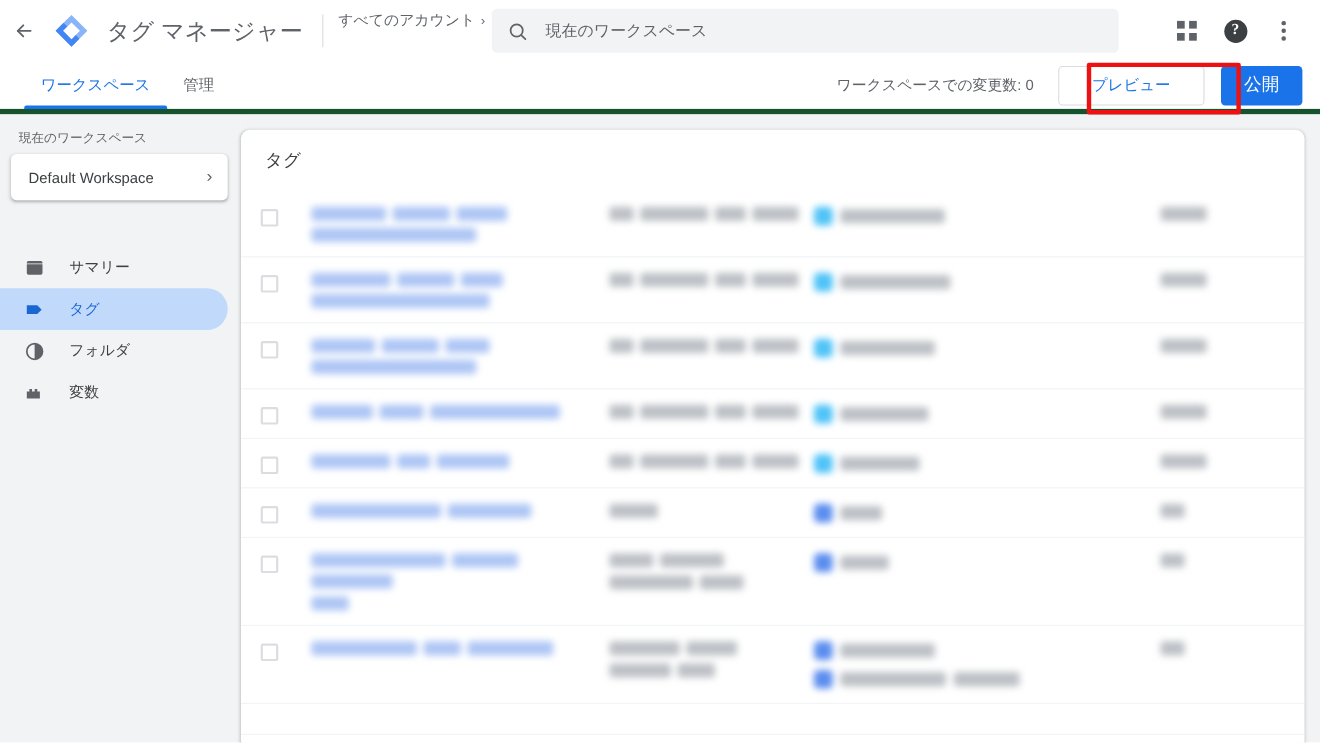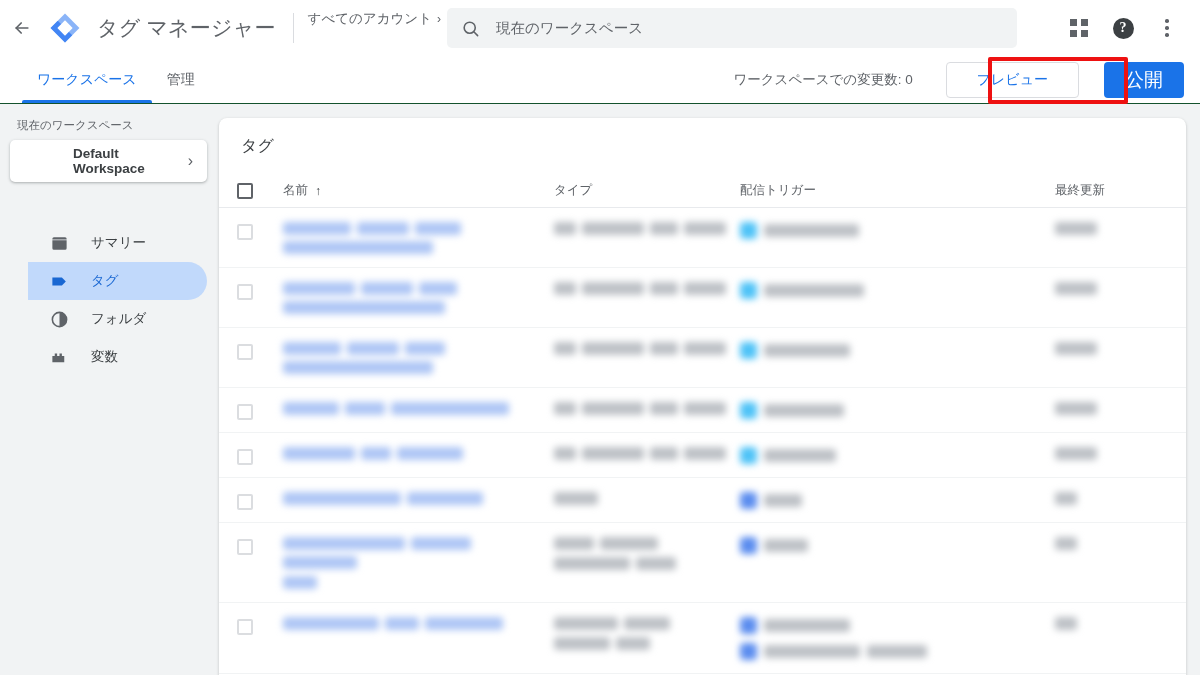--- a/index.html
+++ b/index.html
@@ -65,70 +65,70 @@
     color: #fff; font-size: 14px; font-weight: bold;
     display: flex; align-items: center; justify-content: center;
     font-family: "Liberation Serif", serif;
   }
   .kebab { display: flex; flex-direction: column; gap: 3.5px; align-items: center; }
   .kebab i { width: 3.5px; height: 3.5px; border-radius: 50%; background: #5f6368; display: block; }
 
   
   .subbar {
     position: absolute; top: 56px; left: 0; width: 1200px; height: 48px;
-    background: #fff; border-bottom: 1px solid #14532d;
+    background: #fff; border-bottom: 5px solid #14532d;
     display: flex; align-items: stretch;
   }
   .tabs { display: flex; align-items: stretch; padding-left: 22px; }
   .tab {
     display: flex; align-items: center; padding: 0 15px;
     font-size: 14px; color: #5f6368; cursor: pointer; position: relative;
     white-space: nowrap;
   }
   .tab.active { color: #1a73e8; }
   .tab.active::after {
     content: ""; position: absolute; left: 0; right: 0; bottom: 0;
     height: 3px; background: #1a73e8; border-radius: 2px 2px 0 0;
   }
   .subbar-right {
     margin-left: auto; display: flex; align-items: center; gap: 0; padding-right: 16px;
   }
-  .changes-count { font-size: 13.5px; color: #5f6368; margin-right: 33px; white-space: nowrap; }
+  .changes-count { font-size: 13.5px; color: #5f6368; margin-right: 22px; white-space: nowrap; }
   .btn-preview {
     height: 36px; padding: 0 30px; border: 1px solid #dadce0; background: #fff;
     color: #1a73e8; font-size: 14px; border-radius: 4px; cursor: pointer;
     display: flex; align-items: center; font-family: inherit;
   }
   .btn-publish {
     height: 36px; padding: 0 21px; border: none; background: #1a73e8;
-    color: #fff; font-size: 19px; border-radius: 4px; cursor: pointer;
-    margin-left: 25px; display: flex; align-items: center; font-family: inherit;
+    color: #fff; font-size: 16px; border-radius: 4px; cursor: pointer;
+    margin-left: 15px; display: flex; align-items: center; font-family: inherit;
   }
   .redbox {
     position: absolute; left: 988px; top: 57px; width: 140px; height: 47px;
     border: 4px solid #ee1111; border-radius: 2px; pointer-events: none; z-index: 30;
   }
 
   
   .sidebar {
     position: absolute; top: 104px; left: 0; width: 219px; height: 571px;
     background: #f1f3f4; padding-top: 14px;
   }
   .ws-label {
     font-size: 11.5px; color: #5f6368; padding-left: 17px; margin-bottom: 7px;
   }
   .ws-card {
     margin: 0 12px 0 10px; height: 42px; background: #fff; border-radius: 5px;
     box-shadow: 0 1px 2px rgba(60,64,67,.25), 0 1px 3px 1px rgba(60,64,67,.1);
     display: flex; align-items: center; justify-content: space-between;
     padding: 0 14px 0 16px; cursor: pointer;
   }
-  .ws-name { font-size: 13.5px; color: #3c4043; font-weight: 700; margin-left: 47px; }
+  .ws-name { font-size: 13.5px; color: #3c4043; font-weight: 400; }
   .ws-chev { font-size: 16px; color: #5f6368; }
-  .nav { margin-top: 42px; margin-left: 28px; }
+  .nav { margin-top: 42px; }
   .nav-item {
     height: 38px; display: flex; align-items: center; gap: 22px;
     padding-left: 21px; margin-right: 12px;
     border-radius: 0 19px 19px 0; cursor: pointer; color: #3c4043;
   }
   .nav-item.active { background: #c1d9fb; color: #1967d2; }
   .nav-item .ico { width: 20px; height: 20px; display: flex; align-items: center; justify-content: center; flex: none; }
   .nav-item .lbl { font-size: 13.5px; }
   .nav-item.active .lbl { color: #1967d2; }
 
@@ -338,32 +338,20 @@
     </div>
   </div>
 
   <div class="main">
     <div class="card">
 
       <div class="card-head">
         <span class="card-title">タグ</span>
       </div>
 
-      <div class="thead">
-        <div class="th-check">
-          <span class="cbox"></span>
-        </div>
-        <div class="th-name">
-          <span>名前</span>
-          <span class="sort-arrow">↑</span>
-        </div>
-        <div class="th-type">タイプ</div>
-        <div class="th-trig">配信トリガー</div>
-        <div class="th-upd">最終更新</div>
-      </div>
 
       <div class="tbody" id="tbody">
           <div class="row">
             <div class="c-check">
               <span class="cbox"></span>
             </div>
             <div class="c-name blur">
               <div class="line">
                 <span class="bar name" style="width:68px"></span>
                 <span class="bar name" style="width:52px"></span>

